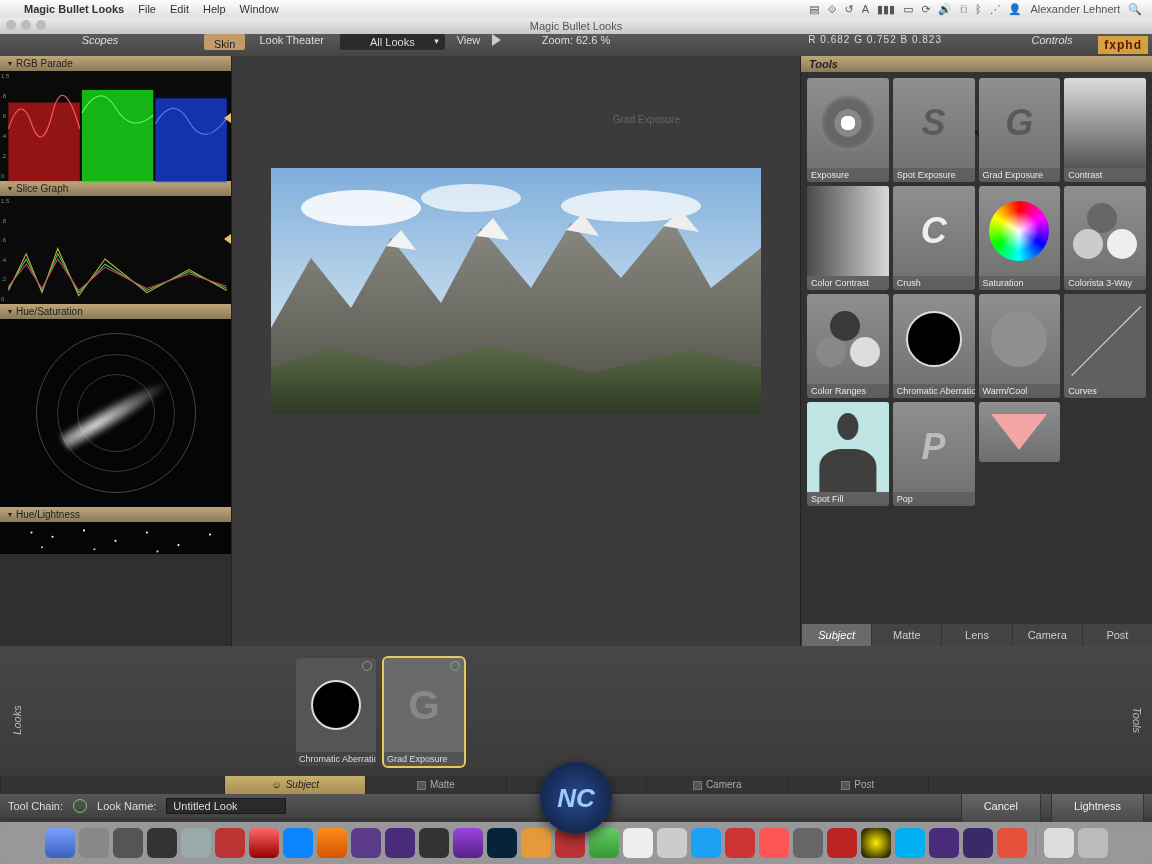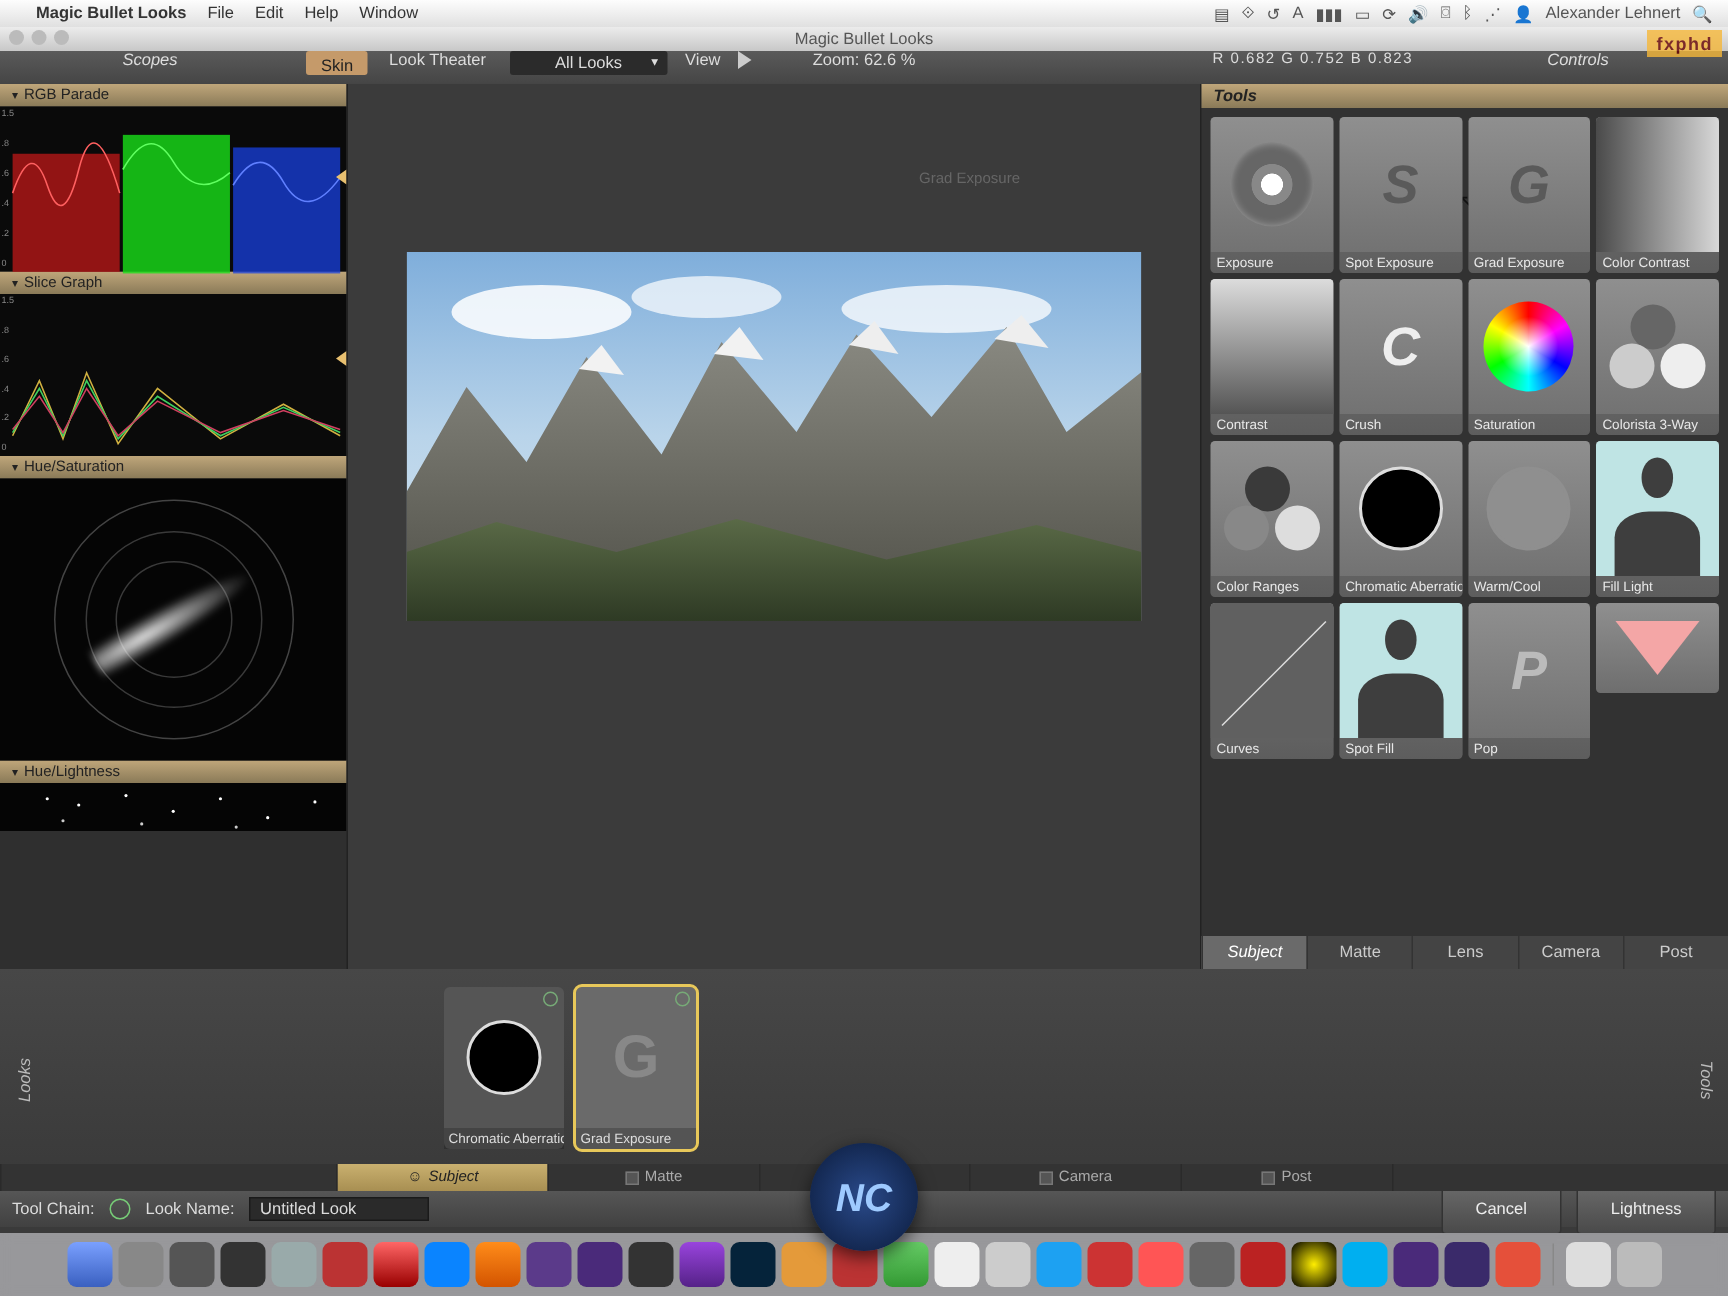--- a/index.html
+++ b/index.html
@@ -112,21 +112,21 @@
 .footer .power{width:14px;height:14px;border:1px solid #7c7;border-radius:50%;display:inline-block;position:relative;}
 .footer input{background:#2a2a2a;border:1px solid #1a1a1a;color:#ddd;padding:1px 6px;font-size:11px;width:120px;}
 .footer .spacer{flex:1;}
 .footer button{background:linear-gradient(#6a6a6a,#4a4a4a);border:1px solid #333;color:#eee;padding:10px 22px;border-radius:3px;font-size:11px;}
 
 
 .dock { position:absolute; bottom:0; left:0; right:0; height:42px; display:flex; align-items:center; justify-content:center; gap:4px; background:rgba(230,230,235,0.55); backdrop-filter:blur(4px); padding:0 30px;}
 .dock .app{width:30px;height:30px;border-radius:6px;}
 .dock .sep{width:1px;height:28px;background:#888;margin:0 4px;}
 .logo-badge{position:absolute;left:50%;bottom:30px;transform:translateX(-50%);width:72px;height:72px;border-radius:50%;background:radial-gradient(circle,#2a4a8a,#0a1a3a);display:flex;align-items:center;justify-content:center;color:#9ecaff;font-size:26px;font-weight:bold;font-style:italic;box-shadow:0 4px 12px rgba(0,0,0,0.6);z-index:50;}
-.watermark{position:absolute;right:4px;top:20px;background:#f6b83a;color:#600;padding:2px 6px;font-size:12px;font-weight:bold;letter-spacing:1px;z-index:40;opacity:.8;}
+.watermark{position:absolute;right:4px;top:36px;background:#f6b83a;color:#600;padding:2px 6px;font-size:12px;font-weight:bold;letter-spacing:1px;z-index:40;opacity:.8;}
 </style>
 </head>
 <body>
 
 <div class="mac-menubar">
   <span class="apple"></span>
   <span class="appname">Magic Bullet Looks</span>
   <span>File</span>
   <span>Edit</span>
   <span>Help</span>
@@ -280,29 +280,29 @@
       <div class="tool-card">
           <div class="tool-thumb" style="font-style:italic">S</div>
           <div class="tool-label">Spot Exposure</div>
         </div>
       <div class="tool-card">
           <div class="tool-thumb" style="font-style:italic">G</div>
           <div class="tool-label">Grad Exposure</div>
         </div>
       <div class="tool-card">
           <div class="tool-thumb">
+            <div class="grad-v"></div>
+          </div>
+          <div class="tool-label">Contrast</div>
+        </div>
+      <div class="tool-card">
+          <div class="tool-thumb">
             <div class="grad-split"></div>
           </div>
           <div class="tool-label">Color Contrast</div>
-        </div>
-      <div class="tool-card">
-          <div class="tool-thumb">
-            <div class="grad-v"></div>
-          </div>
-          <div class="tool-label">Contrast</div>
         </div>
       <div class="tool-card">
           <div class="tool-thumb" style="font-style:italic;color:#eee">C</div>
           <div class="tool-label">Crush</div>
         </div>
       <div class="tool-card">
           <div class="tool-thumb">
             <div class="colorwheel"></div>
           </div>
           <div class="tool-label">Saturation</div>
@@ -331,26 +331,20 @@
           <div class="tool-thumb">
             <div class="oval"></div>
           </div>
           <div class="tool-label">Chromatic Aberration</div>
         </div>
       <div class="tool-card">
           <div class="tool-thumb">
             <div class="oval gray"></div>
           </div>
           <div class="tool-label">Warm/Cool</div>
-        </div>
-      <div class="tool-card">
-          <div class="tool-thumb">
-            <div class="man-sil"></div>
-          </div>
-          <div class="tool-label">Fill Light</div>
         </div>
       <div class="tool-card">
           <div class="tool-thumb">
             <div class="curve-line"></div>
           </div>
           <div class="tool-label">Curves</div>
         </div>
       <div class="tool-card">
           <div class="tool-thumb">
             <div class="man-sil"></div>

